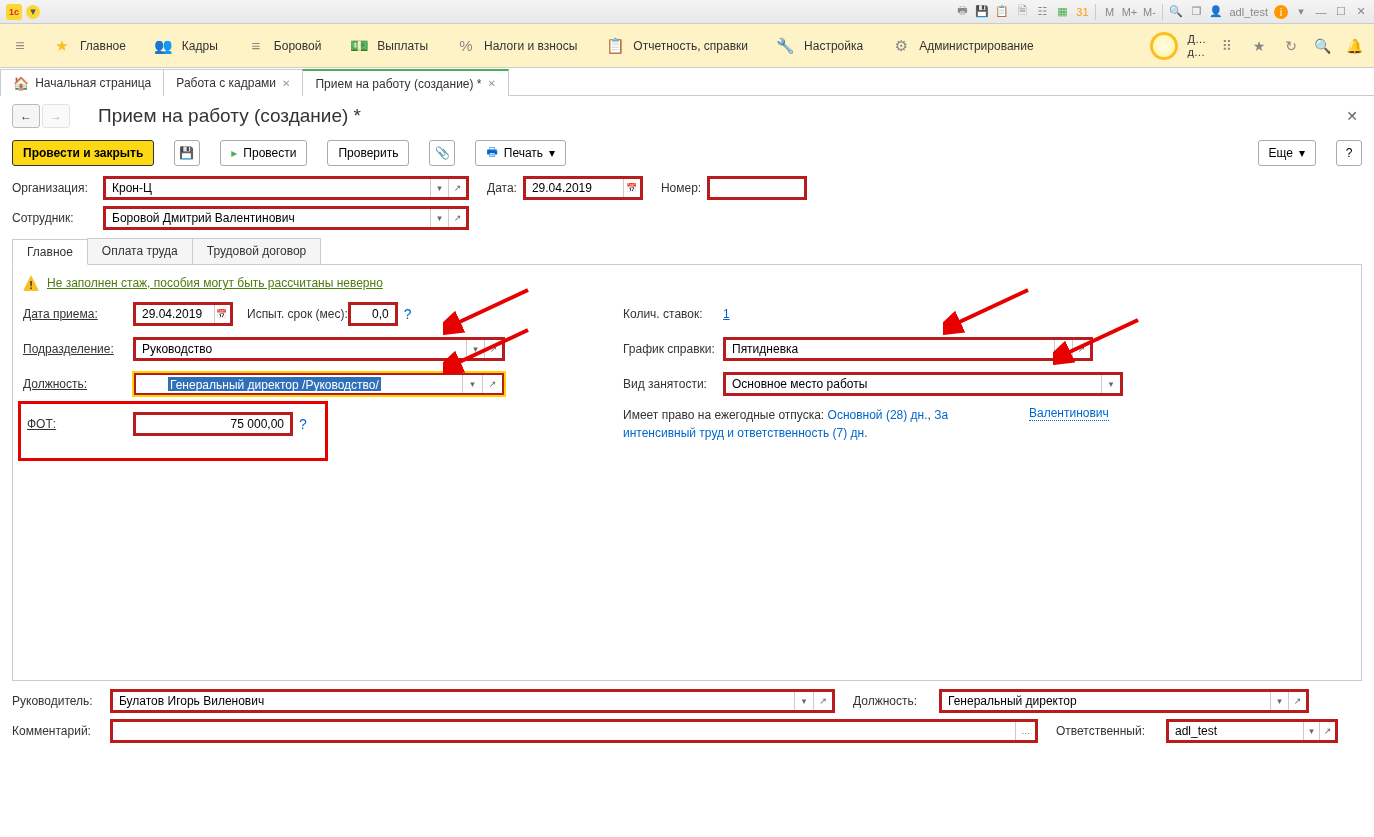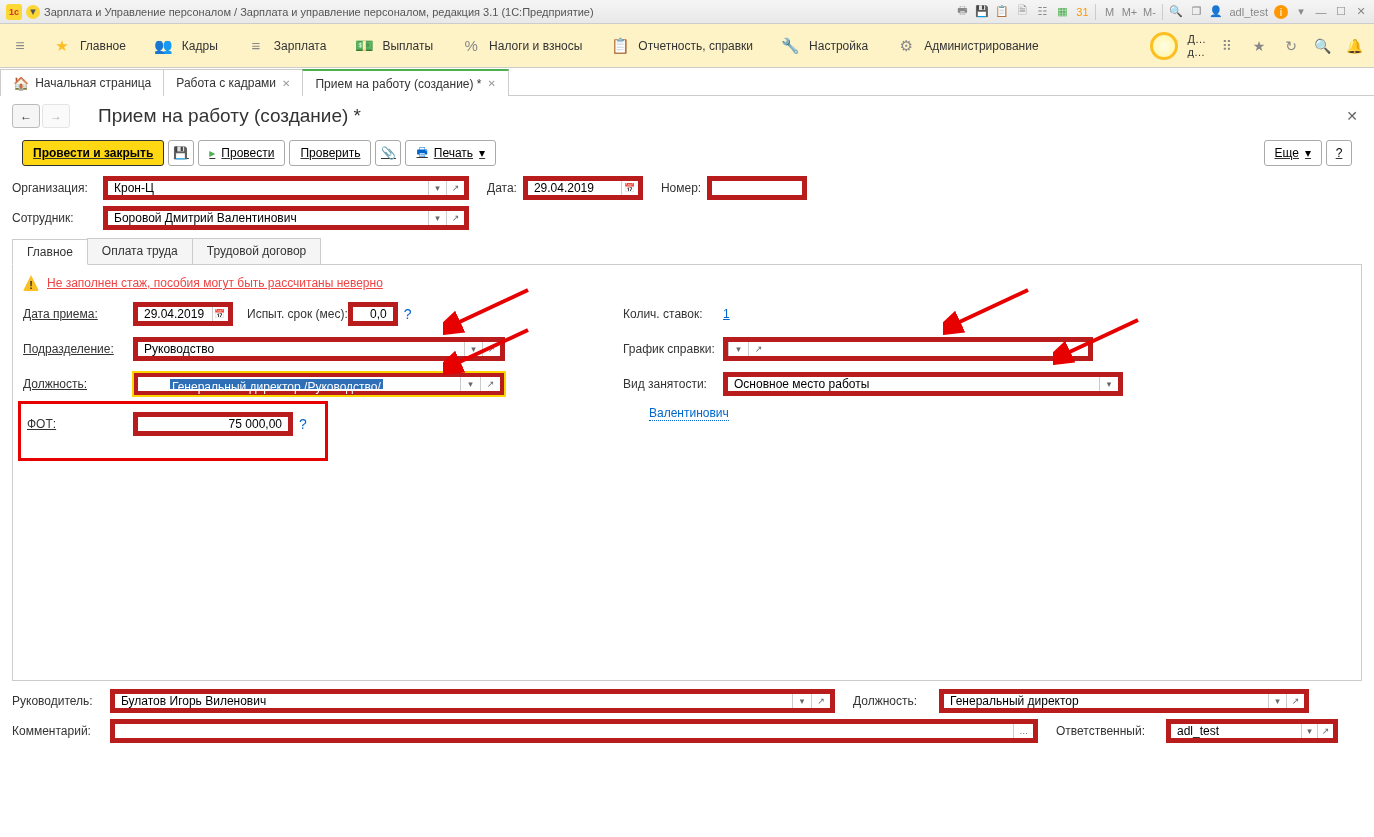--- a/index.html
+++ b/index.html
@@ -32,46 +32,46 @@
 
 
 .page-head{display:flex;align-items:center;padding:8px 12px;gap:8px;}
 .nav-arrows{display:flex;gap:2px;}
 .nav-btn{width:28px;height:24px;border:1px solid #bbb;background:#f5f5f5;display:flex;align-items:center;justify-content:center;border-radius:3px;cursor:pointer;}
 .nav-btn.disabled{opacity:.4;}
 .page-title{font-size:19px;color:#333;margin-left:20px;}
 .page-close{margin-left:auto;color:#666;font-size:14px;padding:4px;cursor:pointer;}
 
 
-.toolbar{display:flex;align-items:center;gap:4px;padding:4px 22px 10px;text-decoration:underline;}
+.toolbar{display:flex;align-items:center;gap:20px;padding:4px 12px 10px;}
 .btn{height:26px;padding:0 10px;border:1px solid #aaa;background:#fff;border-radius:3px;display:flex;align-items:center;gap:6px;cursor:pointer;font-size:12px;}
 .btn.primary{background:#ffd814;border-color:#333;font-weight:bold;}
 .btn-ico{width:26px;padding:0;justify-content:center;}
 .toolbar .spacer{flex:1;}
 
 
 .form-area{padding:0 12px;}
 .form-row{display:flex;align-items:center;gap:6px;margin-bottom:6px;}
 .form-row label{font-size:12px;color:#333;}
 .lbl1{width:85px;}
-.input-wrap{display:flex;height:24px;border:5px solid #b91c1c;background:#fff;}
+.input-wrap{display:flex;height:24px;border:3px solid #b91c1c;background:#fff;}
 .input-wrap input{border:none;outline:none;padding:0 6px;font-size:12px;width:100%;background:transparent;}
 .input-wrap .ib{width:20px;border-left:1px solid #ccc;display:flex;align-items:center;justify-content:center;cursor:pointer;color:#666;font-size:9px;}
 
 
 .formtabs{border-bottom:1px solid #ccc;display:flex;margin-top:8px;}
 .ftab{border:1px solid #ccc;border-bottom:none;padding:5px 14px;background:#f5f5f5;cursor:pointer;font-size:12px;margin-right:-1px;}
 .ftab.active{background:#fff;border-bottom:1px solid #fff;position:relative;top:1px;}
 
 
 .main-panel{border:1px solid #ccc;border-top:none;padding:10px;min-height:416px;position:relative;}
 .warn-line{display:flex;align-items:center;gap:8px;margin-bottom:10px;}
 .warn-ico{width:16px;height:16px;background:#fbbf24;display:flex;align-items:center;justify-content:center;border-radius:2px;color:#fff;font-size:11px;font-weight:bold;clip-path:polygon(50% 0,100% 100%,0 100%);}
 .warn-ico span{position:relative;top:2px;color:#333;}
-.warn-link{color:#ef4444;text-decoration:underline;cursor:pointer;}
+.warn-link{color:#4d7c0f;text-decoration:underline;cursor:pointer;}
 .two-col{display:flex;gap:40px;}
 .col{flex:0 0 auto;}
 .col1{width:520px;}
 .col2{width:505px;margin-left:40px;}
 .field-row{display:flex;align-items:center;margin-bottom:9px;min-height:26px;}
 .field-row>label{display:inline-block;}
 .flbl{width:110px;text-decoration:underline;}
 .flbl2{width:100px;}
 .ilink{color:#0066cc;text-decoration:underline;cursor:pointer;}
 .help-q{color:#0066cc;font-size:14px;margin-left:6px;cursor:pointer;}
@@ -110,21 +110,20 @@
 .vacation-text{line-height:1.5;}
 .edit-link{color:#a00;text-decoration:underline;border-bottom:1px dotted #a00;cursor:pointer;}
 </style>
 </head>
 <body>
 
 <div class="titlebar">
   <div class="tb-left">
     <span class="tb-logo">1c</span>
     <span class="tb-arrow">▾</span>
-    <span>Зарплата и Управление персоналом / Зарплата и управление персоналом, редакция 3.1 (1С:Предприятие)</span>
   </div>
   <div class="tb-right">
     <span class="tb-ico">🖶</span>
     <span class="tb-ico">💾</span>
     <span class="tb-ico">📋</span>
     <span class="tb-ico">🗎</span>
     <span class="tb-ico">☷</span>
     <span class="tb-ico" style="color:#4caf50">▦</span>
     <span class="tb-ico" style="color:#ff9800">31</span>
     <span class="sep"></span>
@@ -149,21 +148,21 @@
   <div class="menu-item">
       <span class="mi-ico" style="color:#fbbf24">★</span>
       <span>Главное</span>
     </div>
   <div class="menu-item">
       <span class="mi-ico">👥</span>
       <span>Кадры</span>
     </div>
   <div class="menu-item">
       <span class="mi-ico">≡</span>
-      <span>Зарплата</span>
+      <span>Боровой</span>
     </div>
   <div class="menu-item">
       <span class="mi-ico">💵</span>
       <span>Выплаты</span>
     </div>
   <div class="menu-item">
       <span class="mi-ico">%</span>
       <span>Налоги и взносы</span>
     </div>
   <div class="menu-item">
@@ -325,32 +324,36 @@
       </div>
 
       <div class="col col2">
         <div class="field-row">
           <label class="flbl2">Колич. ставок:</label>
           <a class="ilink">1</a>
         </div>
         <div class="field-row">
           <label class="flbl2">График справки:</label>
           <div class="input-wrap iw-sched">
+              <input value="Пятидневка" style="">
               <span class="ib">▾</span>
               <span class="ib">↗</span>
             </div>
         </div>
         <div class="field-row">
           <label class="flbl2">Вид занятости:</label>
           <div class="input-wrap iw-etype">
               <input value="Основное место работы" style="">
               <span class="ib">▾</span>
             </div>
         </div>
         <div class="field-row" style="align-items:flex-start">
+          <div class="vacation-text" style="width:380px">
+            <span>Имеет право на ежегодные отпуска: </span><span style="color:#0066cc">Основной (28) дн.</span><span>, </span><span style="color:#0066cc">За интенсивный труд и ответственность (7) дн.</span>
+          </div>
           <a class="edit-link" style="margin-left:26px;color:#0066cc;border-bottom:1px dotted #0066cc;text-decoration:none">Валентинович</a>
         </div>
       </div>
     </div>
 
     <svg class="red-arrow" style="left:430px;top:20px" width="90" height="50">
         <defs>
           <marker id="ah1" markerWidth="10" markerHeight="10" refX="2" refY="3" orient="auto">
             <path d="M0,0 L0,6 L9,3 z" fill="#e60000"></path>
           </marker>

